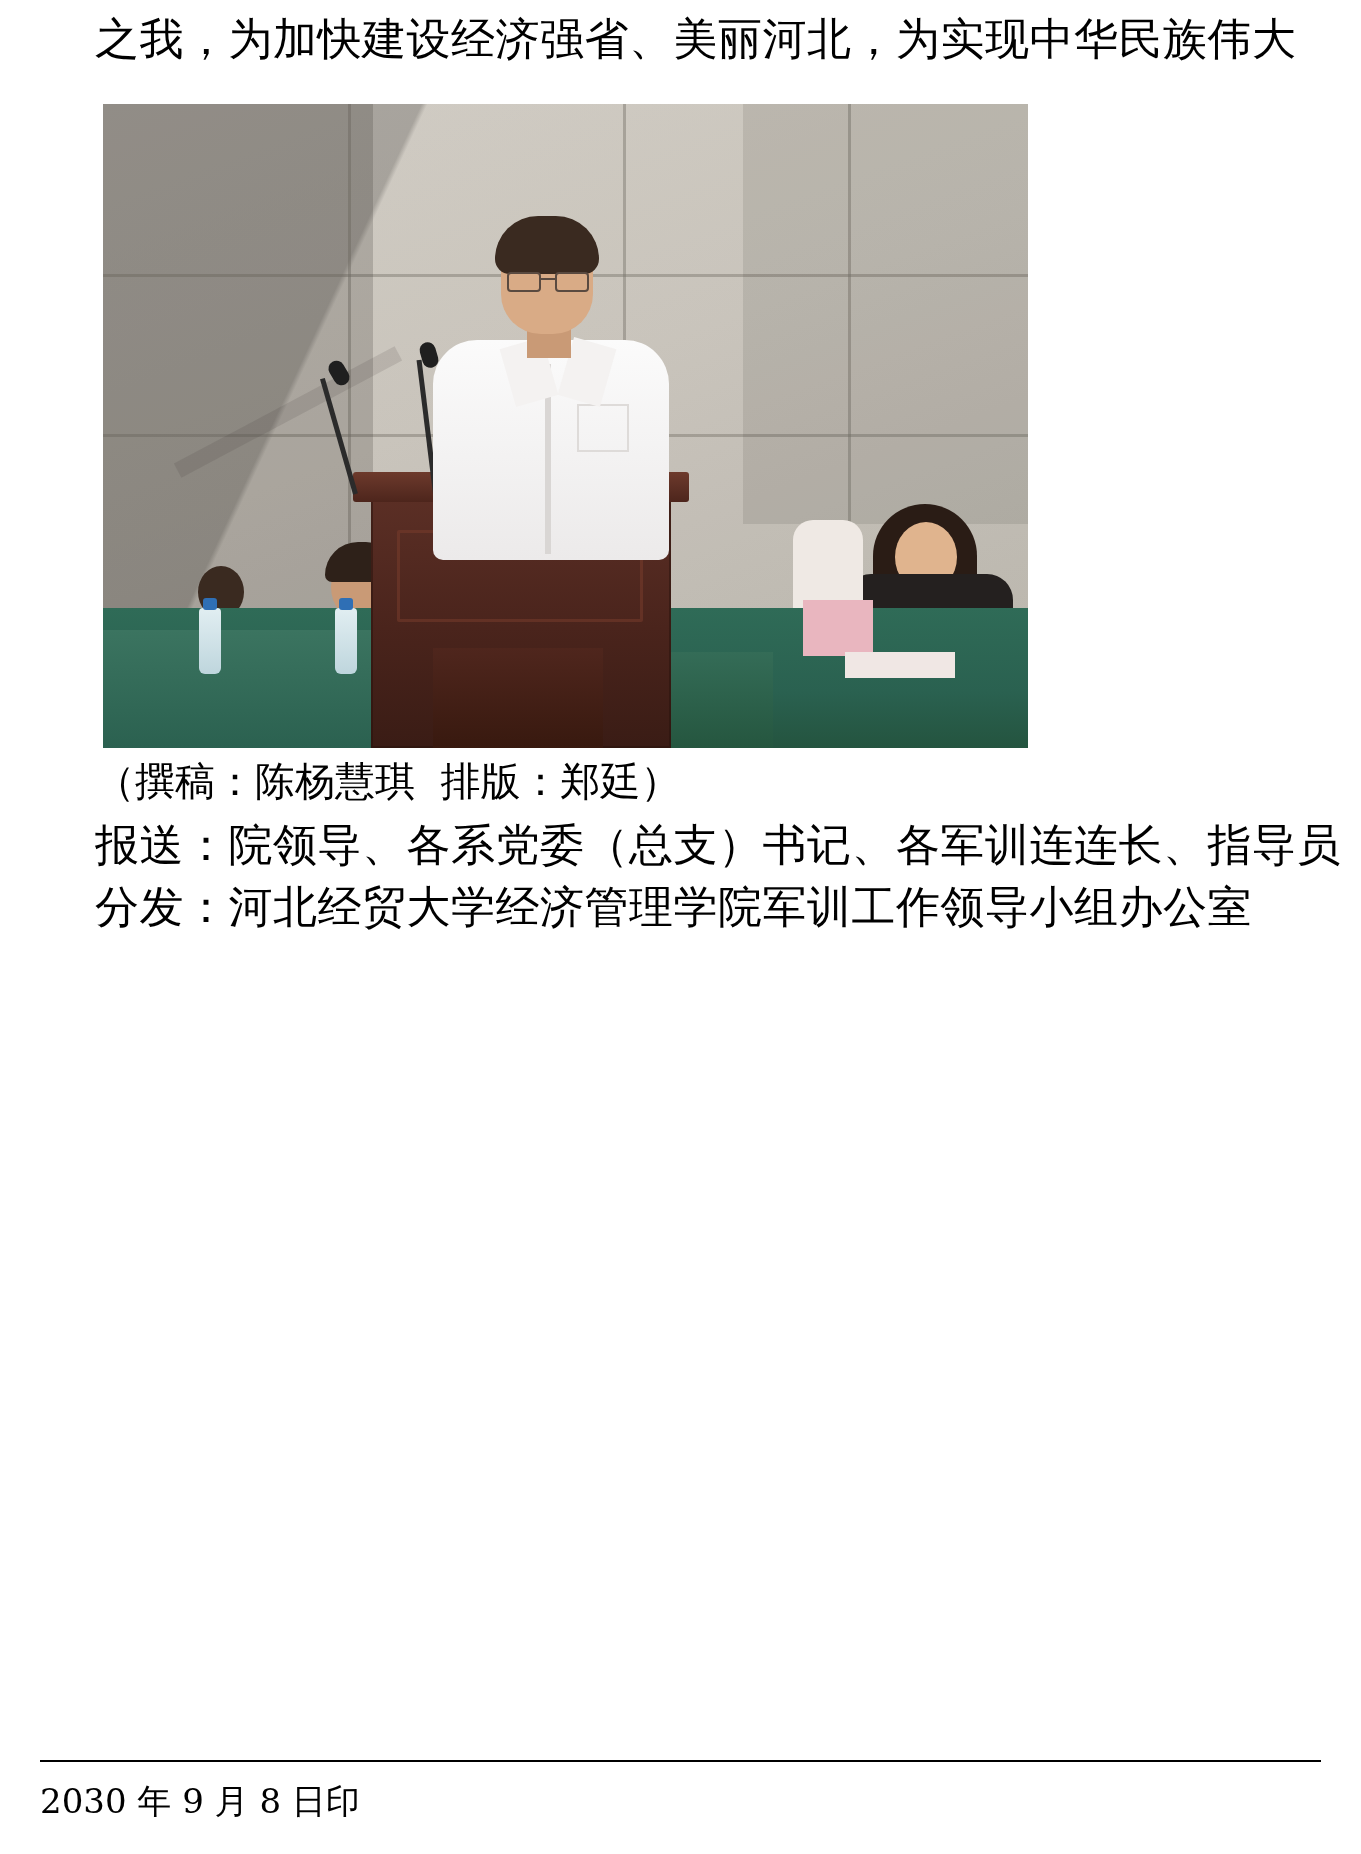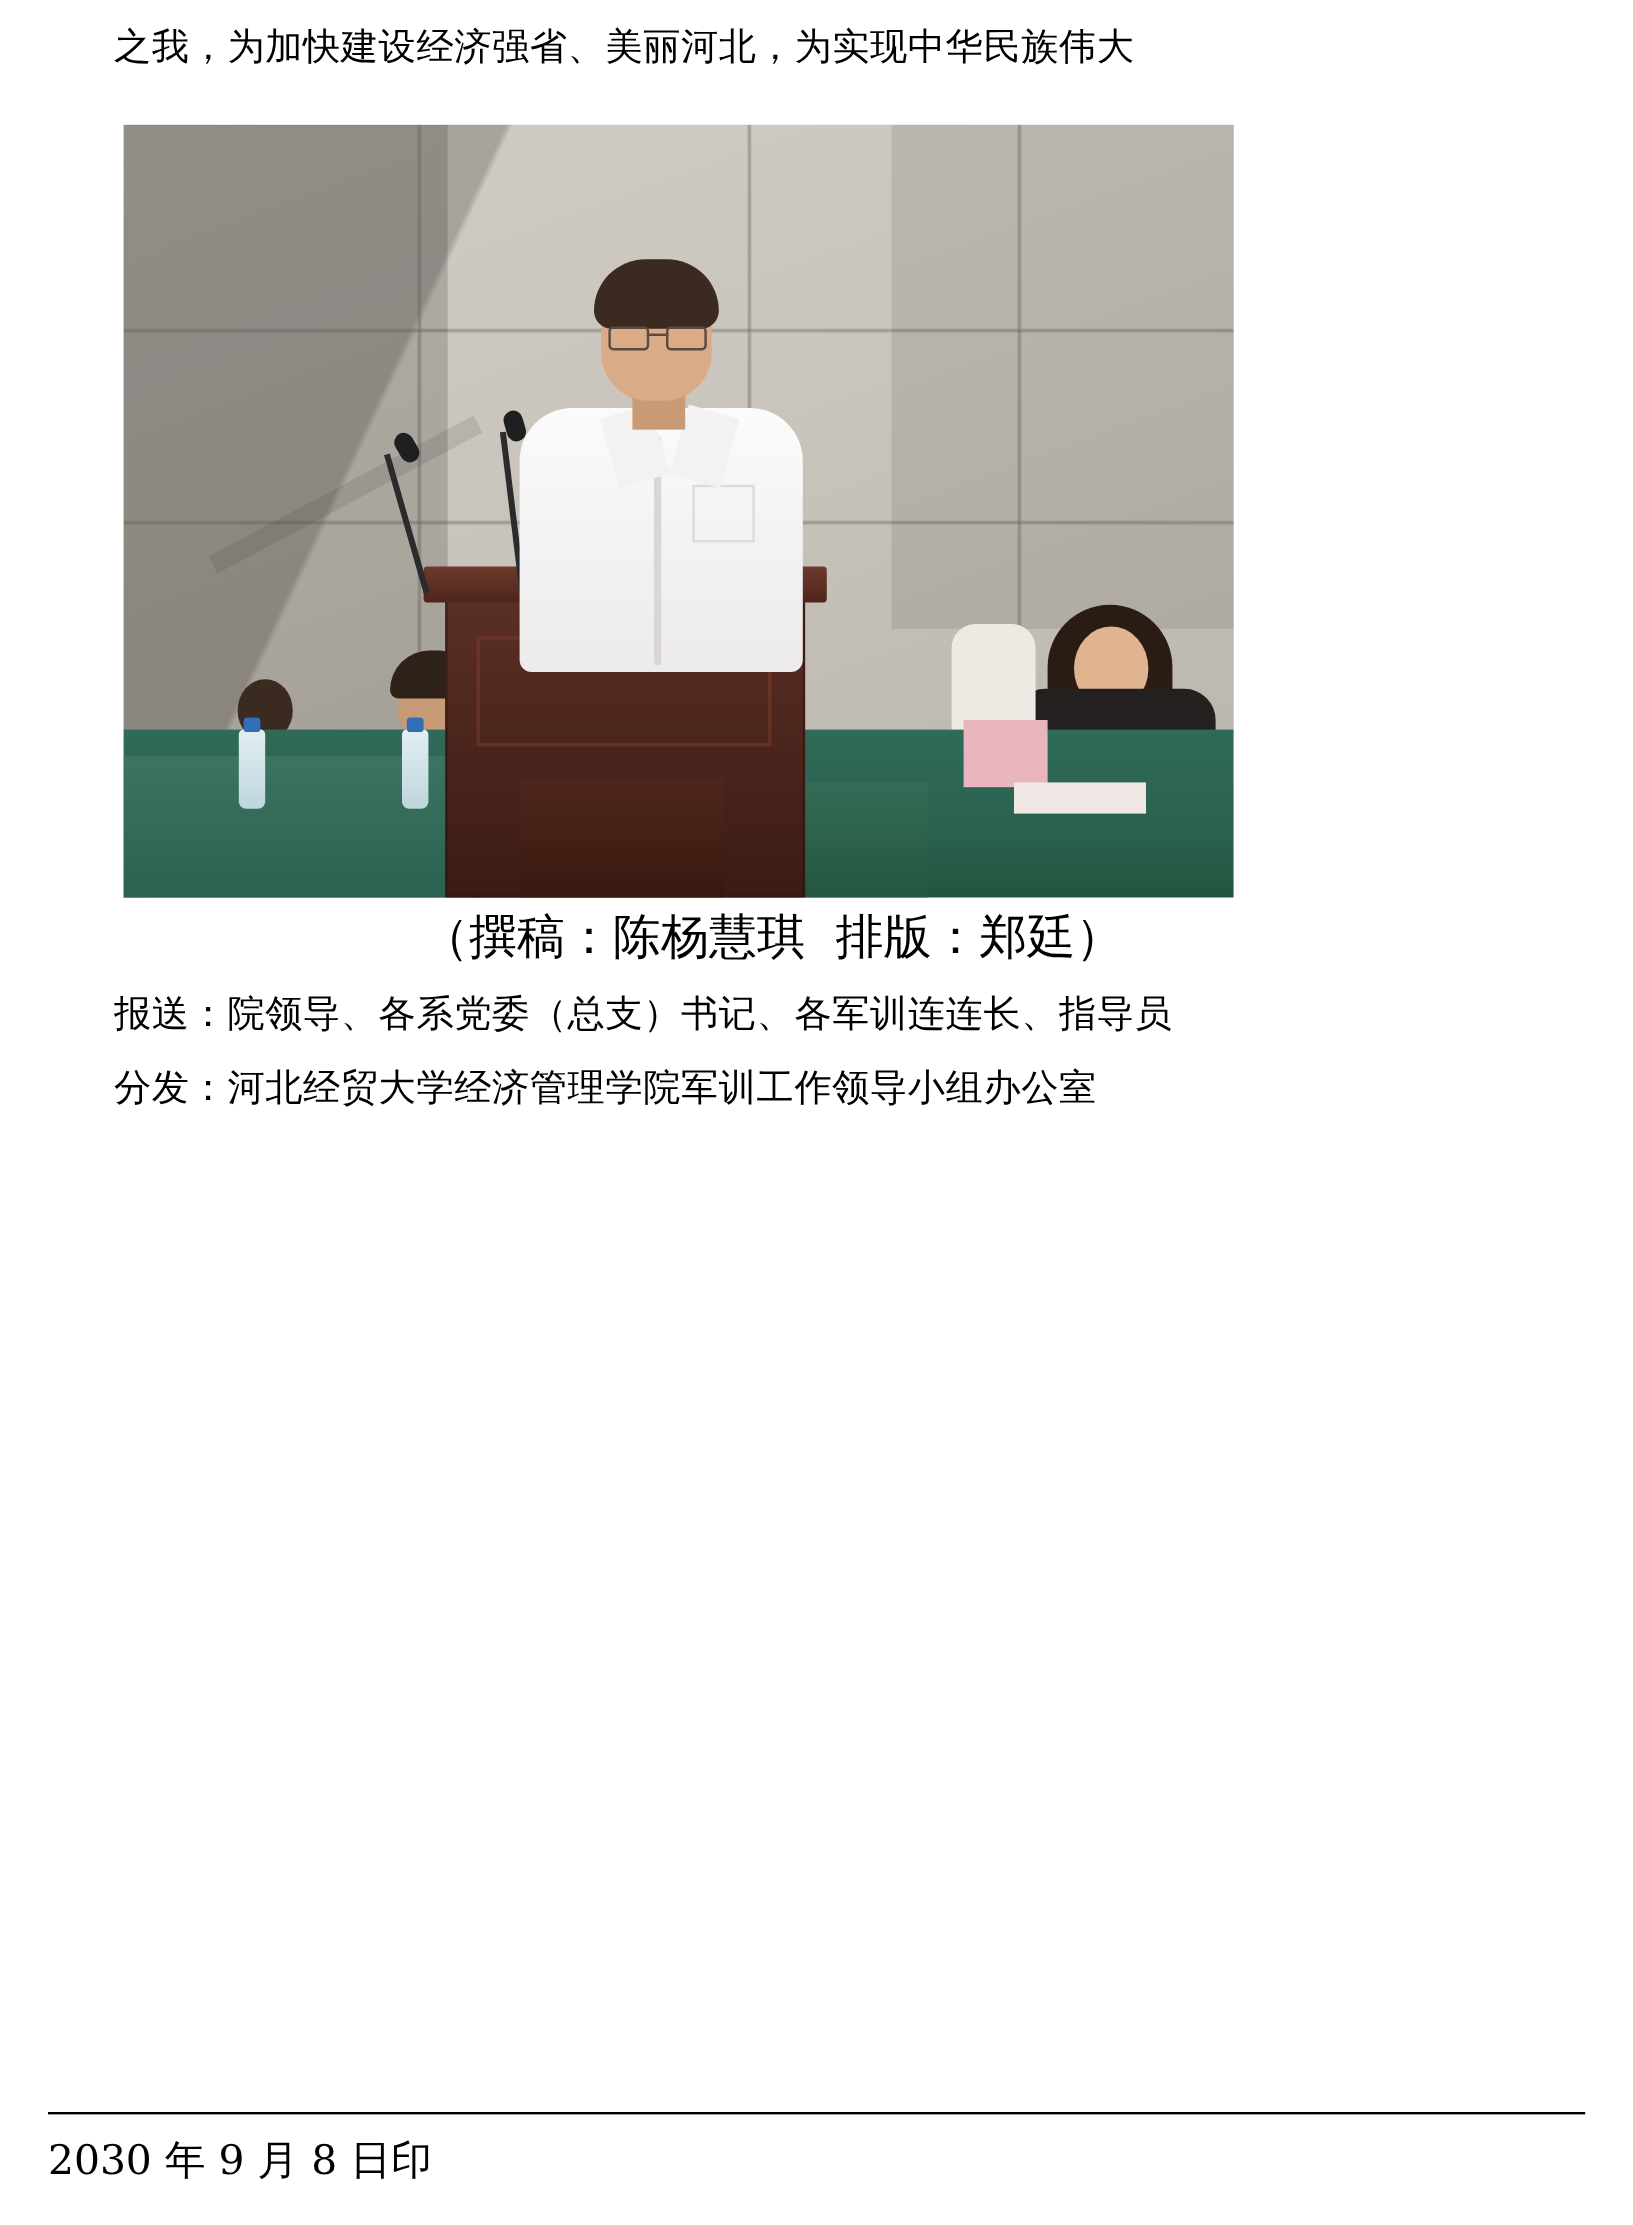--- a/index.html
+++ b/index.html
@@ -18,21 +18,21 @@
     overflow: hidden;
     box-sizing: border-box;
   }
   .content {
     position: absolute;
     left: 95px;
     top: 0;
     width: 1175px;
   }
   .body-line {
-    font-size: 31px;
+    font-size: 44px;
     line-height: 62px;
     color: #000000;
     letter-spacing: 0.5px;
     white-space: pre;
     font-family: "DejaVu Serif", "Liberation Serif", serif;
   }
   .para-top {
     margin-top: 8px;
   }
   
@@ -259,21 +259,21 @@
     position: absolute;
     background: #e9b6bf;
   }
   .caption-para {
     margin-top: 28px;
   }
   .signature-line {
     font-size: 40px;
     line-height: 66px;
     color: #000000;
-    text-align: center;
+    text-align: left;
     padding-right: 78px;
     font-family: "DejaVu Serif", "Liberation Serif", serif;
     white-space: pre;
   }
   .dist-block {
   }
   .footer-rule {
     position: absolute;
     left: 40px;
     right: 40px;

